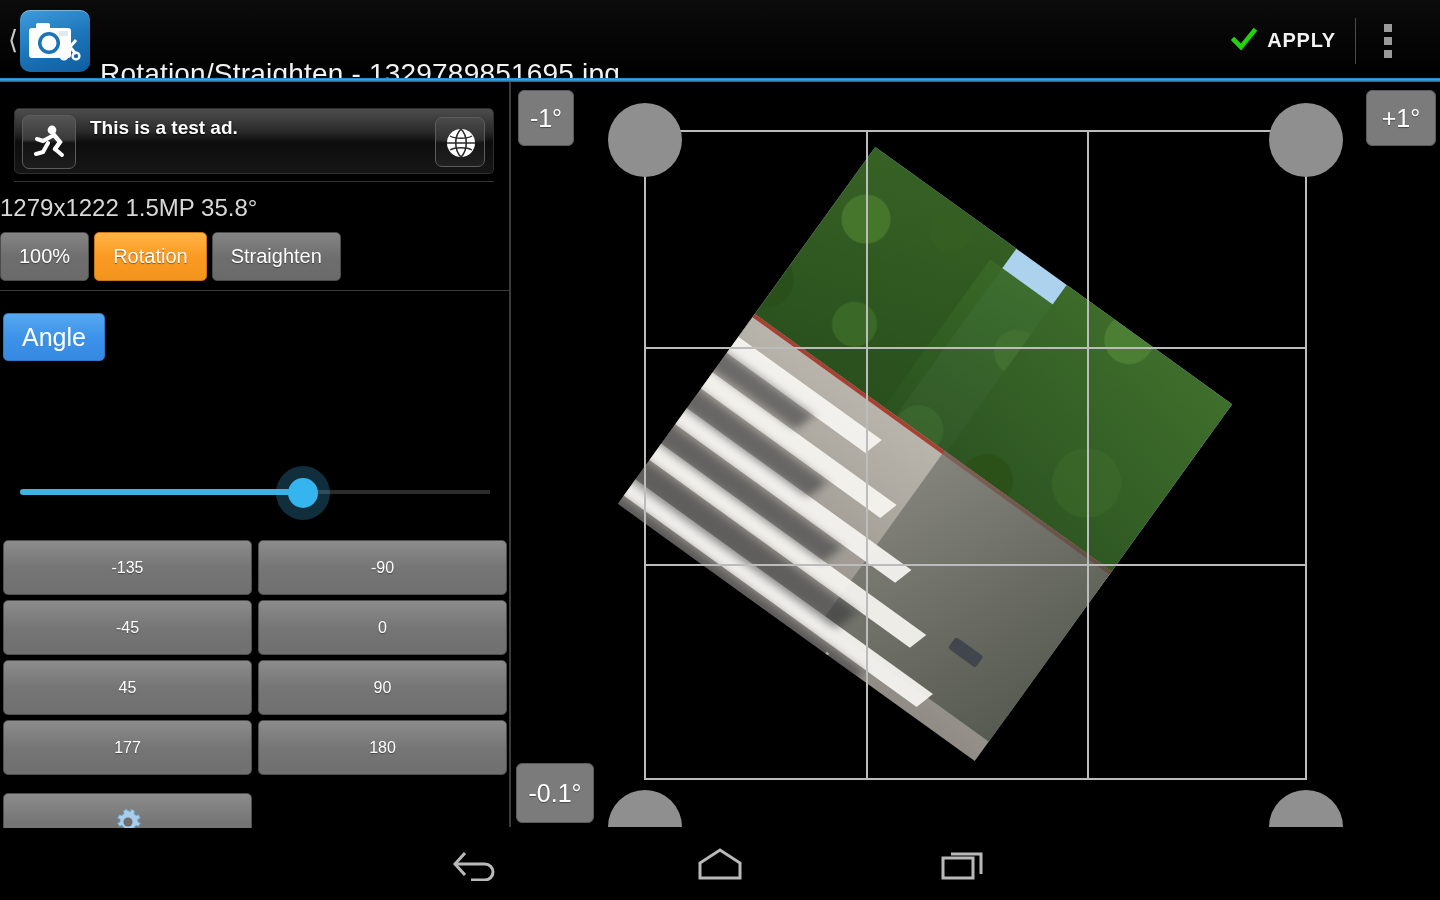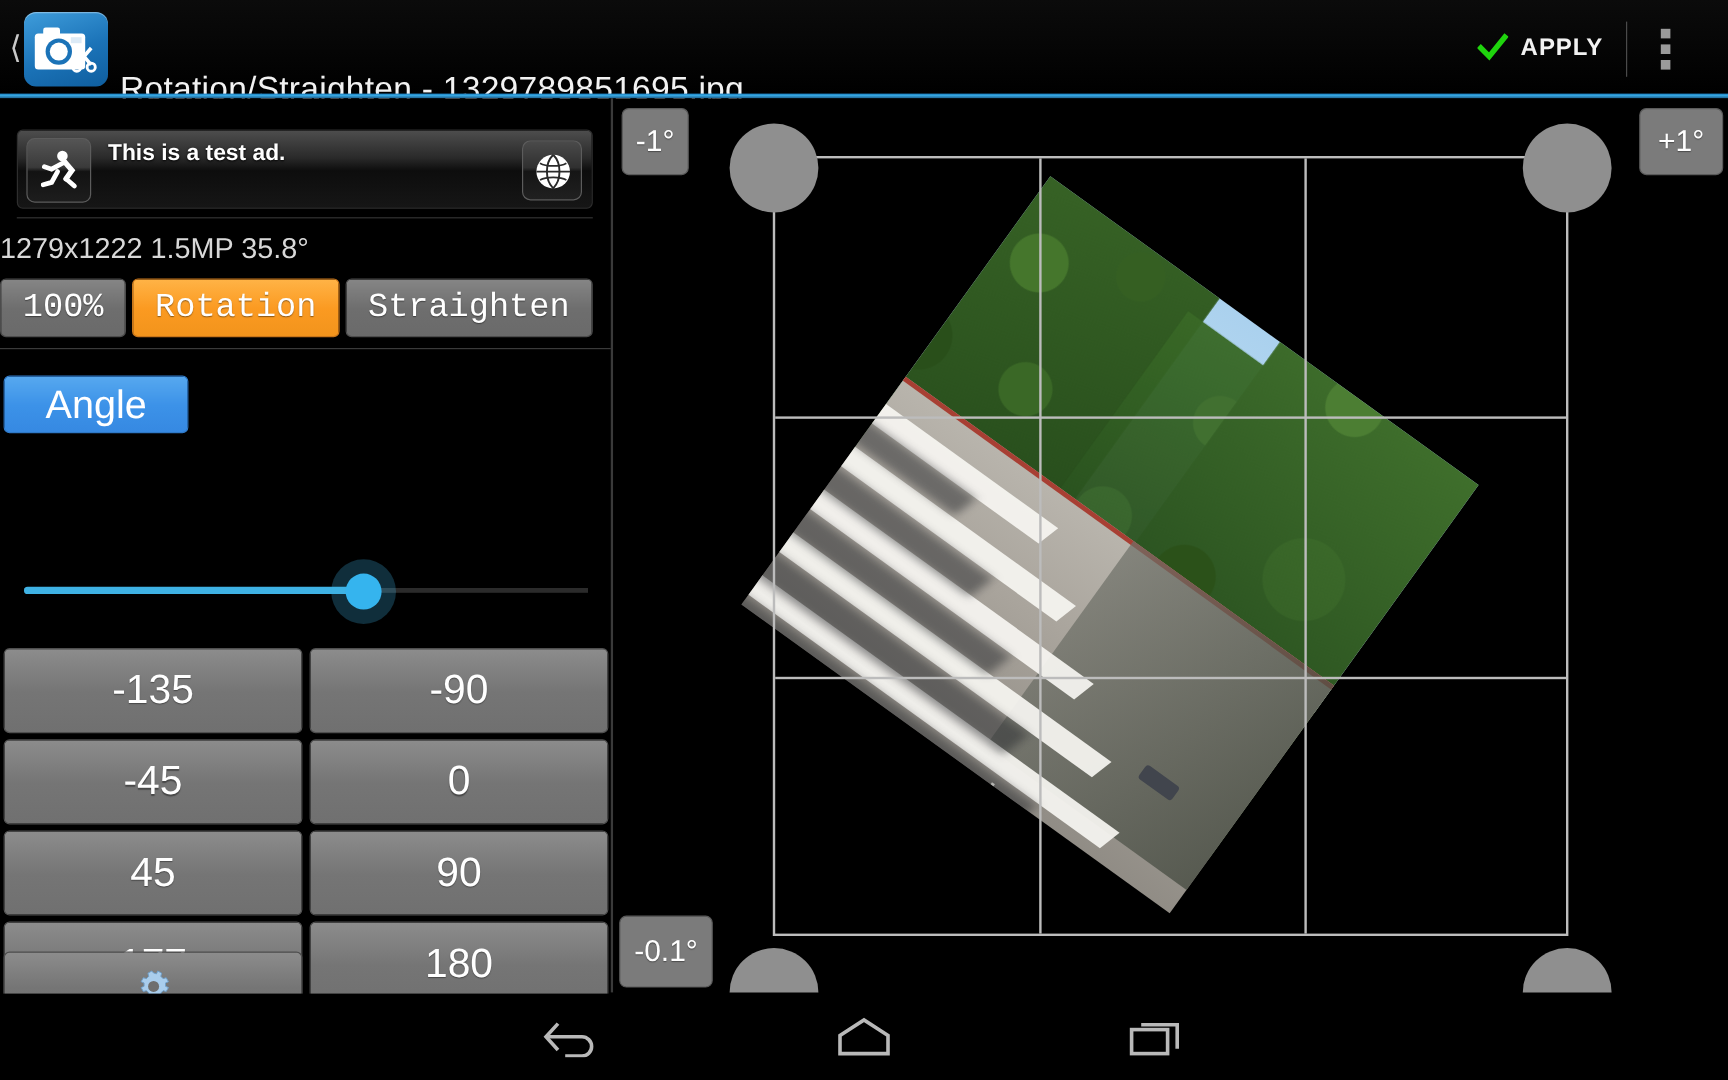--- a/index.html
+++ b/index.html
@@ -106,42 +106,41 @@
   }
 
   
   #tab-row {
     position: absolute; left: 0; top: 150px; display: flex; gap: 5px;
   }
   .tab {
     height: 49px; padding: 0 18px; min-width: 88px;
     display: flex; align-items: center; justify-content: center;
     border-radius: 5px; cursor: pointer;
-    font-size: 28px; color: #fff;
+    font-size: 20px; color: #fff;
     background: linear-gradient(#858585, #6e6e6e 52%, #6a6a6a);
     border: 1px solid #4c4c4c;
     text-shadow: 0 1px 1px rgba(0,0,0,.45);
-    font-family: Liberation Mono, monospace;
   }
   .tab.selected {
     background: linear-gradient(#ffb346, #fb9a21 52%, #f2941c);
     border: 1px solid #c9761a;
   }
   #tab-sep {
     position: absolute; left: 0; top: 208px; width: 509px; height: 1px;
     background: #3a3a3a;
   }
 
   
   #angle-btn {
     position: absolute; left: 3px; top: 231px;
-    height: 48px; padding: 0 34px;
+    height: 48px; padding: 0 18px;
     display: flex; align-items: center; justify-content: center;
     border-radius: 5px; cursor: pointer;
-    font-size: 33px; color: #fff;
+    font-size: 25px; color: #fff;
     background: linear-gradient(#56a8ef, #3c92e8 52%, #3689e2);
     border: 1px solid #2f79c7;
   }
 
   
   #slider-wrap {
     position: absolute; left: 20px; top: 396px; width: 470px; height: 30px;
     cursor: pointer;
   }
   #slider-track-bg {
@@ -161,23 +160,23 @@
     border-radius: 50%; background: #35b4ee; cursor: grab;
   }
 
   
   #preset-grid {
     position: absolute; left: 3px; top: 458px; width: 506px;
     display: grid; grid-template-columns: 249px 249px;
     gap: 5px 6px;
   }
   .preset-btn {
-    height: 71px; border-radius: 5px; cursor: pointer;
+    height: 55px; border-radius: 5px; cursor: pointer;
     display: flex; align-items: center; justify-content: center;
-    font-size: 34px; color: #fff;
+    font-size: 16px; color: #fff;
     background: linear-gradient(#8c8c8c, #757575 52%, #707070);
     border: 1px solid #4f4f4f;
     text-shadow: 0 1px 1px rgba(0,0,0,.4);
   }
   #settings-btn {
     position: absolute; left: 3px; top: 711px; width: 249px; height: 58px;
     border-radius: 5px; cursor: pointer;
     display: flex; align-items: center; justify-content: center;
     background: linear-gradient(#8c8c8c, #757575 52%, #707070);
     border: 1px solid #4f4f4f;

